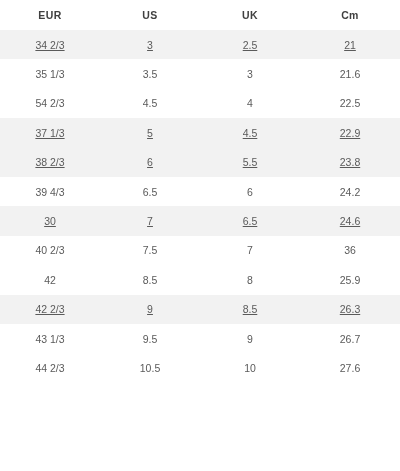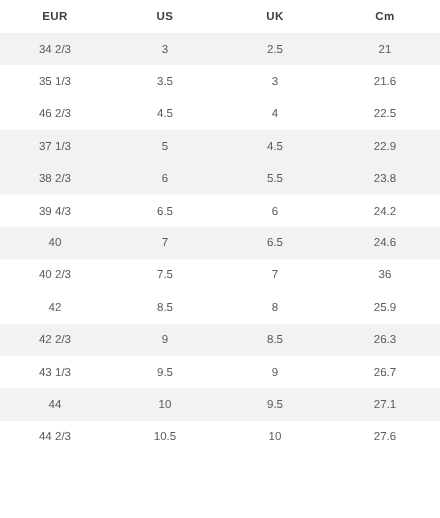--- a/index.html
+++ b/index.html
@@ -41,20 +41,21 @@
     font-size: 10.5px;
     font-weight: normal;
     color: #5a5a5a;
     text-align: center;
     vertical-align: middle;
     border: none;
     white-space: nowrap;
   }
   .size-table tbody tr.shaded td {
     background: #f2f2f2;
+    text-decoration: underline;
   }
   .size-table tbody tr.plain td {
     background: #ffffff;
   }
 </style>
 </head>
 <body>
 
 <table class="size-table">
   <colgroup>
@@ -78,21 +79,21 @@
         <td>2.5</td>
         <td>21</td>
       </tr>
       <tr class="plain">
         <td>35 1/3</td>
         <td>3.5</td>
         <td>3</td>
         <td>21.6</td>
       </tr>
       <tr class="plain">
-        <td>46 2/3</td>
+        <td>54 2/3</td>
         <td>4.5</td>
         <td>4</td>
         <td>22.5</td>
       </tr>
       <tr class="shaded">
         <td>37 1/3</td>
         <td>5</td>
         <td>4.5</td>
         <td>22.9</td>
       </tr>
@@ -102,21 +103,21 @@
         <td>5.5</td>
         <td>23.8</td>
       </tr>
       <tr class="plain">
         <td>39 4/3</td>
         <td>6.5</td>
         <td>6</td>
         <td>24.2</td>
       </tr>
       <tr class="shaded">
-        <td>40</td>
+        <td>30</td>
         <td>7</td>
         <td>6.5</td>
         <td>24.6</td>
       </tr>
       <tr class="plain">
         <td>40 2/3</td>
         <td>7.5</td>
         <td>7</td>
         <td>36</td>
       </tr>
@@ -131,26 +132,20 @@
         <td>9</td>
         <td>8.5</td>
         <td>26.3</td>
       </tr>
       <tr class="plain">
         <td>43 1/3</td>
         <td>9.5</td>
         <td>9</td>
         <td>26.7</td>
       </tr>
-      <tr class="shaded">
-        <td>44</td>
-        <td>10</td>
-        <td>9.5</td>
-        <td>27.1</td>
-      </tr>
       <tr class="plain">
         <td>44 2/3</td>
         <td>10.5</td>
         <td>10</td>
         <td>27.6</td>
       </tr>
     </tbody>
 </table>
 
 </body></html>

